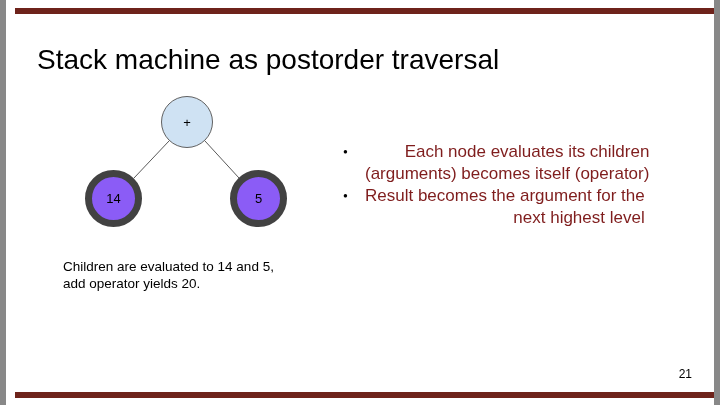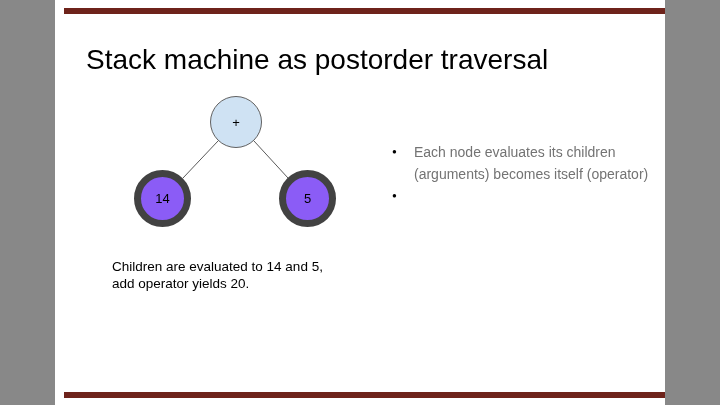--- a/index.html
+++ b/index.html
@@ -1,18 +1,18 @@
 <!DOCTYPE html>
 <html><head>
 <meta charset="utf-8">
 <style>
   html,body{margin:0;padding:0;}
   body{font-family:"Liberation Sans","DejaVu Sans",sans-serif;background:#888;}
   .slide{
-    position:relative;width:610px;height:405px;background:#ffffff;
+    position:relative;width:708px;height:405px;background:#ffffff;
     overflow:hidden;margin:0 auto;
   }
   .accent-bar{
     position:absolute;left:9px;width:706px;height:6px;background:#6e231b;
   }
   .accent-bar.top{top:8px;}
   .accent-bar.bottom{top:392px;}
   .title{
     position:absolute;left:31px;top:44px;width:640px;
     font-size:28px;line-height:32px;color:#000;letter-spacing:0px;
@@ -33,21 +33,21 @@
     font-size:13px;
   }
   .node.operand.left{left:79px;top:170px;}
   .node.operand.right{left:224px;top:170px;}
   .bullets{position:absolute;left:336px;top:141px;width:330px;}
   .bullet-item{display:flex;margin:0;}
   .bullet-dot{
     width:22px;flex:0 0 22px;font-size:8px;line-height:22px;color:#000;
     text-align:left;padding-left:1px;
   }
-  .bullet-text{font-size:14px;line-height:22px;color:#737373;}
+  .bullet-text{font-size:17px;line-height:22px;color:#7f1d1d;text-align:right;}
   .bullet-text span{display:block;}
   .caption{
     position:absolute;left:57px;top:258px;width:260px;
     font-size:13.5px;line-height:17px;color:#000;
   }
   .caption span{display:block;}
   .page-number{
     position:absolute;left:646px;top:366px;width:40px;
     font-size:12px;line-height:16px;color:#000;text-align:right;
   }
@@ -80,20 +80,24 @@
   <div class="bullets">
     <div class="bullet-item">
       <span class="bullet-dot">●</span>
       <span class="bullet-text">
         <span>Each node evaluates its children</span>
         <span>(arguments) becomes itself (operator)</span>
       </span>
     </div>
     <div class="bullet-item">
       <span class="bullet-dot">●</span>
+      <span class="bullet-text">
+        <span>Result becomes the argument for the</span>
+        <span>next highest level</span>
+      </span>
     </div>
   </div>
 
   <div class="caption">
     <span>Children are evaluated to 14 and 5,</span>
     <span>add operator yields 20.</span>
   </div>
 
   <div class="page-number">21</div>
 

